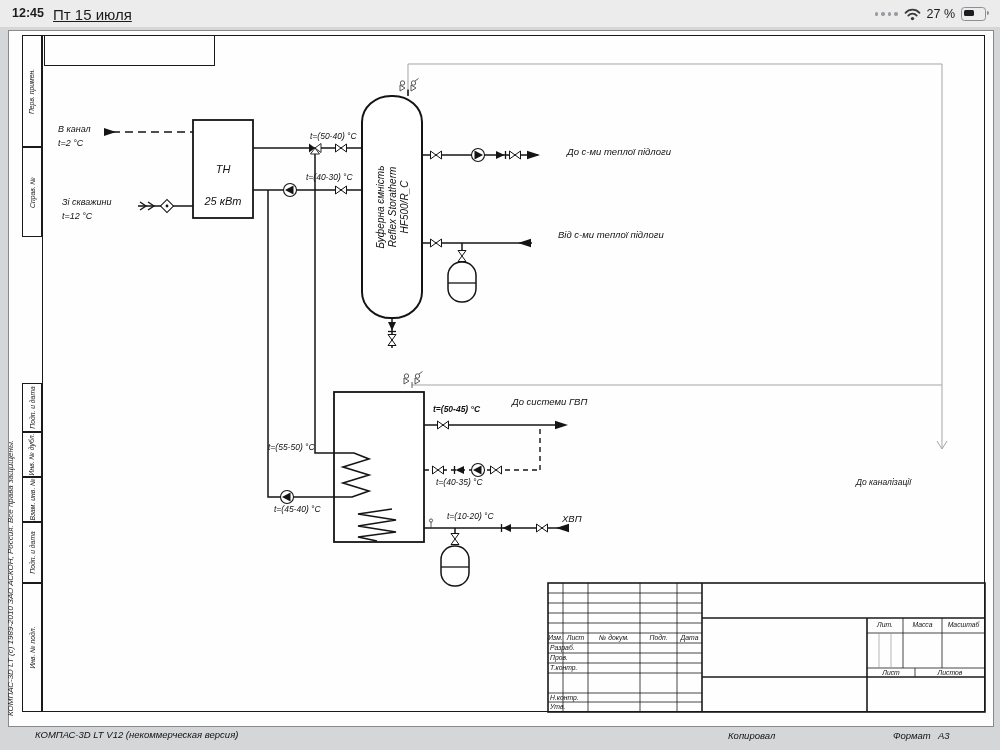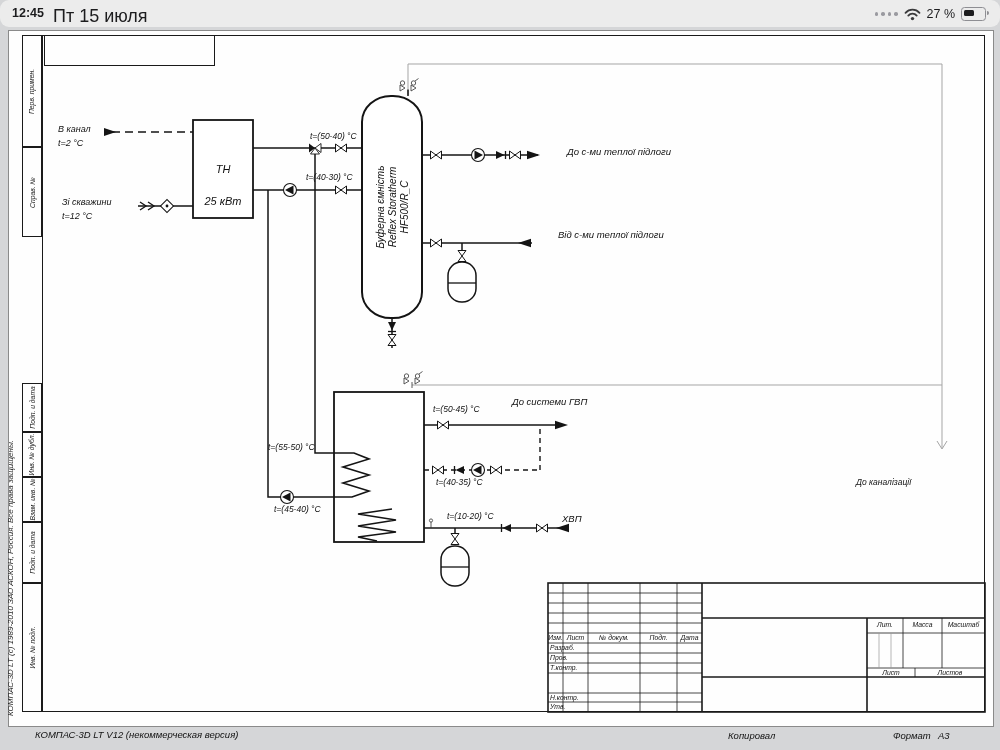--- a/index.html
+++ b/index.html
@@ -1,20 +1,20 @@
 <!DOCTYPE html>
 <html><head>
 <meta charset="utf-8">
 <style>
   html,body{margin:0;padding:0;}
   .screen{position:relative;width:1000px;height:750px;background:#d5d6d8;font-family:"Liberation Sans",sans-serif;overflow:hidden;}
   
-  .statusbar{position:absolute;left:0;top:0;width:1000px;height:27px;background:#ececec;border-radius:9px;}
+  .statusbar{position:absolute;left:0;top:0;width:1000px;height:27px;background:#ececec;}
   .sb-time{position:absolute;left:12px;top:6px;font-size:12.5px;font-weight:700;color:#1c1c1e;}
-  .sb-date{position:absolute;left:53px;top:6px;font-size:18px;font-weight:400;color:#1c1c1e;}
+  .sb-date{position:absolute;left:53px;top:6px;font-size:15px;font-weight:400;color:#1c1c1e;text-decoration:underline;}
   .sb-right{position:absolute;right:14px;top:4px;height:20px;display:flex;align-items:center;gap:6px;}
   .sb-dots{display:flex;gap:3px;align-items:center;}
   .sb-dot{width:3.5px;height:3.5px;border-radius:50%;background:#9a9aa0;}
   .sb-batt-label{font-size:12.5px;color:#1c1c1e;}
   .sb-batt{position:relative;width:23px;height:11.5px;border:1px solid #8e8e93;border-radius:3.5px;}
   .sb-batt-fill{position:absolute;left:1.5px;top:1.5px;width:10px;height:6.5px;background:#1c1c1e;border-radius:1.5px;}
   .sb-batt-nub{position:absolute;right:-3.5px;top:3px;width:2px;height:4px;background:#8e8e93;border-radius:0 2px 2px 0;}
   
   .page{position:absolute;left:8px;top:30px;width:986px;height:697px;background:#fefefe;border:1px solid #8a8a8a;box-sizing:border-box;}
   .frame{position:absolute;left:42px;top:35px;width:943px;height:677px;border:1.6px solid #1a1a1a;box-sizing:border-box;}
@@ -258,21 +258,21 @@
   <div class="lbl sm" style="left:306px;top:172px;">t=(40-30) °С</div>
   <div class="tankText">
     <span>Буферна ємність</span>
     <span>Reflex Storatherm</span>
     <span>HF500/R_C</span>
   </div>
   <div class="lbl big" style="left:567px;top:146px;">До с-ми теплої підлоги</div>
   <div class="lbl big" style="left:558px;top:229px;">Від с-ми теплої підлоги</div>
   <div class="lbl sm" style="left:268px;top:442px;">t=(55-50) °С</div>
   <div class="lbl sm" style="left:274px;top:504px;">t=(45-40) °С</div>
-  <div class="lbl sm" style="left:433px;top:404px;">t=(50-45) °С</div>
+  <div class="lbl sm" style="left:433px;top:404px;font-weight:bold;">t=(50-45) °С</div>
   <div class="lbl big" style="left:512px;top:396px;">До системи ГВП</div>
   <div class="lbl sm" style="left:436px;top:477px;">t=(40-35) °С</div>
   <div class="lbl sm" style="left:447px;top:511px;">t=(10-20) °С</div>
   <div class="lbl big" style="left:562px;top:513px;">ХВП</div>
   <div class="lbl sm" style="left:856px;top:477px;">До каналізації</div>
 
   <div class="tb c" style="left:548px;top:634px;width:15px;">Изм.</div>
   <div class="tb c" style="left:563px;top:634px;width:25px;">Лист</div>
   <div class="tb c" style="left:588px;top:634px;width:52px;">№ докум.</div>
   <div class="tb c" style="left:640px;top:634px;width:37px;">Подп.</div>

